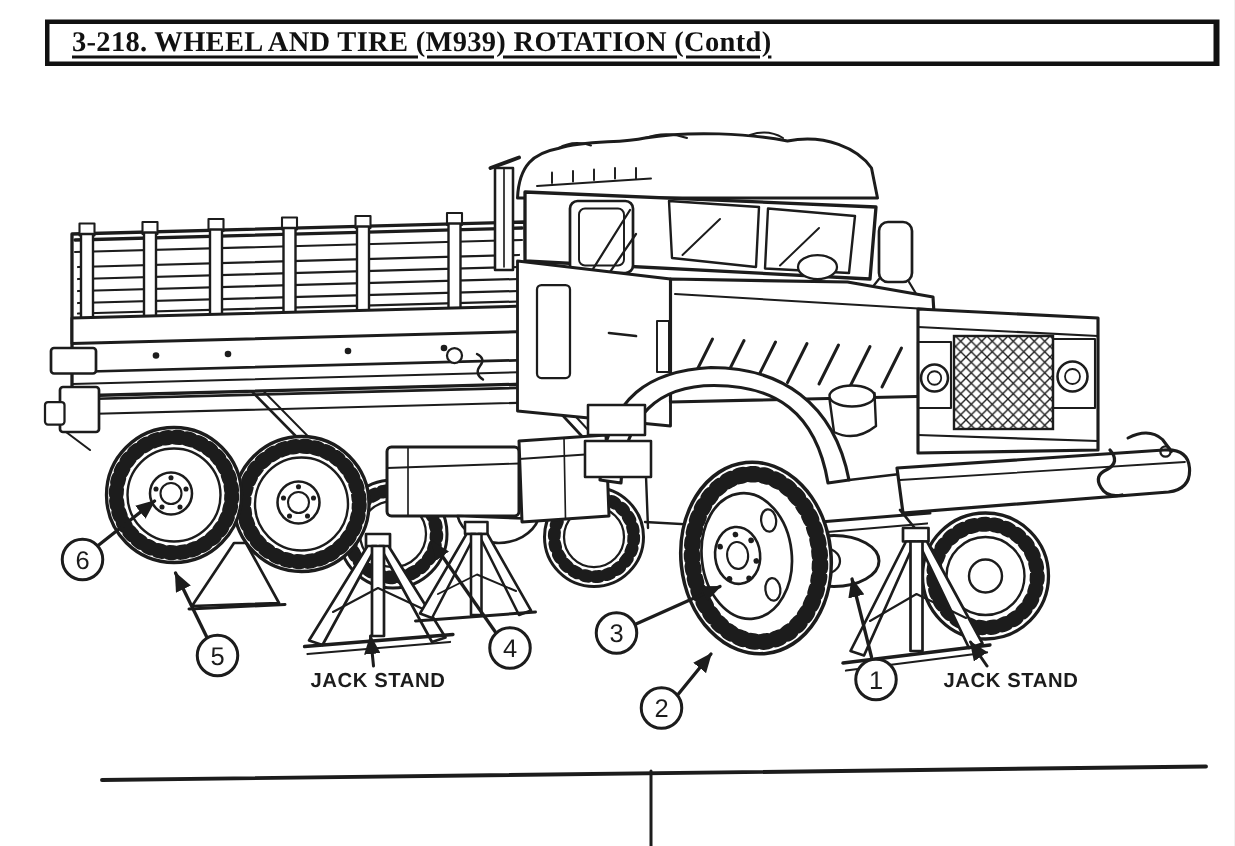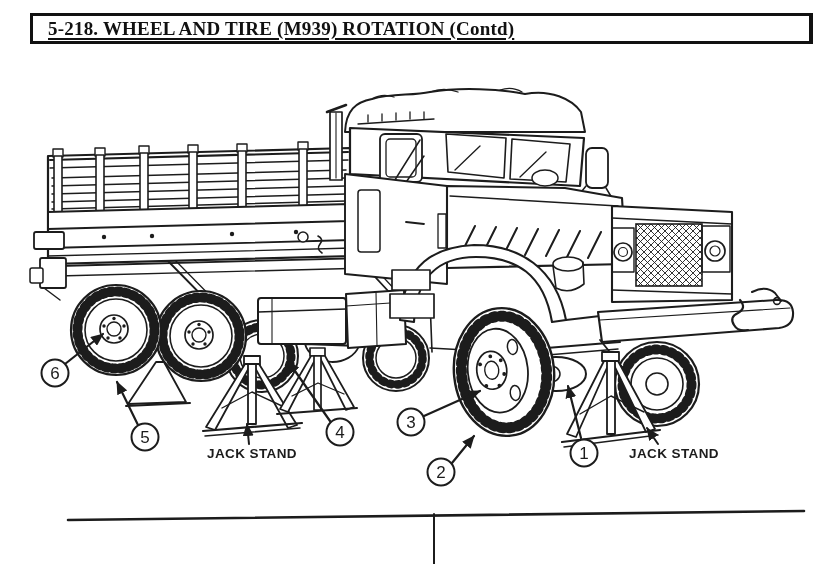--- a/index.html
+++ b/index.html
@@ -342,16 +342,16 @@
   <g>
     <path class="ink" d="M658,444 L647,428" stroke-width="2" marker-end="url(#ah)"></path>
     <text class="stand-label" x="674" y="458" text-anchor="middle">JACK STAND</text>
   </g>
 
   <path class="ink" d="M68,520 L804,511" stroke-width="2.6"></path>
   <path class="ink" d="M434,514 L434,564" stroke-width="2"></path>
 </svg>
 
 <div class="header-box">
-  <span class="header-title">5-218. WHEEL AND TIRE (M939) ROTATION (Contd)</span>
+  <span class="header-title">3-218. WHEEL AND TIRE (M939) ROTATION (Contd)</span>
 </div>
 
 </div>
 
 </body></html>

